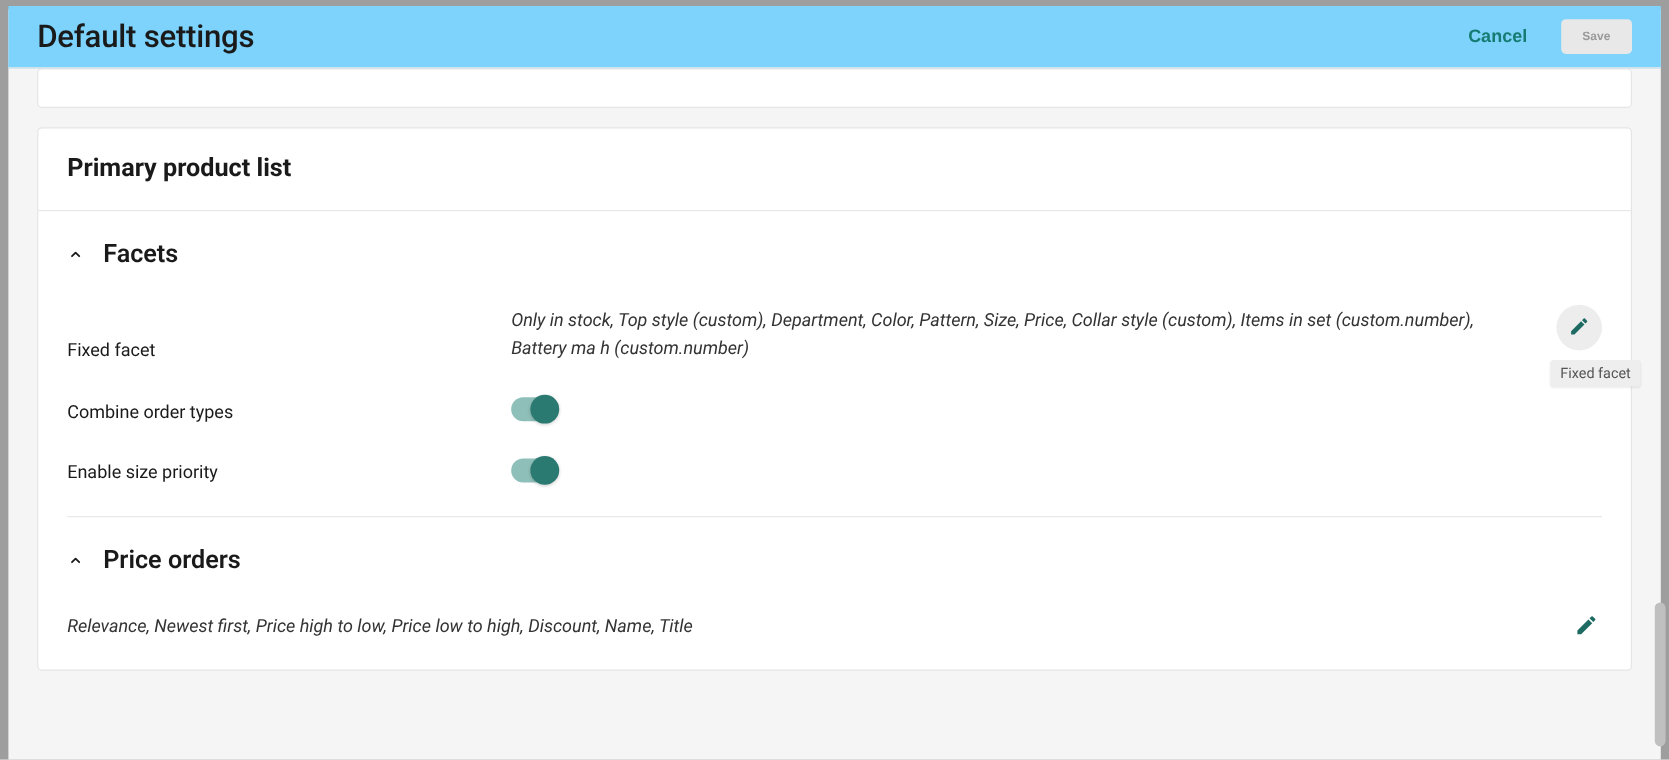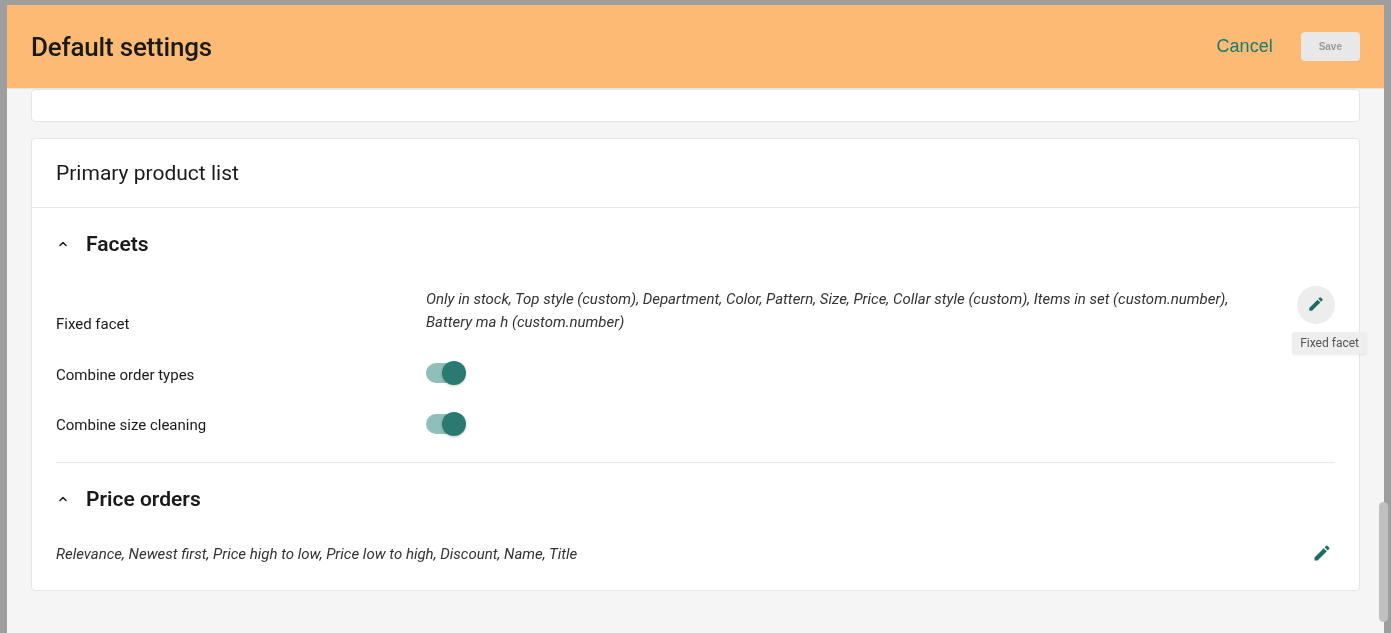--- a/index.html
+++ b/index.html
@@ -18,22 +18,22 @@
       top: 5px;
       left: 7px;
       right: 7px;
       bottom: 0;
       background: #f5f5f5;
       border-radius: 4px 4px 0 0;
       display: flex;
       flex-direction: column;
     }
     .modal-header {
-      background: #fdba74;
-      height: 84px;
+      background: #7dd3fc;
+      height: 52px;
       display: flex;
       align-items: center;
       justify-content: space-between;
       padding: 0 24px;
       border-bottom: 1px solid #e5e5e5;
     }
     .modal-title {
       font-size: 26px;
       font-weight: 500;
       color: #1a1a1a;
@@ -41,22 +41,22 @@
     }
     .modal-actions {
       display: flex;
       align-items: center;
       gap: 24px;
     }
     .cancel-btn {
       background: none;
       border: none;
       color: #167b72;
-      font-size: 18px;
-      font-weight: 400;
+      font-size: 15px;
+      font-weight: 700;
       cursor: pointer;
       padding: 8px 4px;
     }
     .save-btn {
       background: #e8e8e8;
       border: none;
       color: #9a9a9a;
       font-size: 10px;
       font-weight: 600;
       cursor: not-allowed;
@@ -76,21 +76,21 @@
       margin-bottom: 16px;
     }
     .card {
       background: #ffffff;
       border: 1px solid #e5e5e5;
       border-radius: 4px;
       margin-bottom: 16px;
     }
     .card-title {
       font-size: 21px;
-      font-weight: 400;
+      font-weight: 700;
       color: #1a1a1a;
       padding: 22px 24px 22px 24px;
       border-bottom: 1px solid #e8e8e8;
     }
     .section {
       padding: 0 24px;
     }
     .section-header {
       display: flex;
       align-items: center;
@@ -259,21 +259,21 @@
         <div class="row">
           <div class="row-label">Combine order types</div>
           <div class="row-value">
             <span class="toggle">
               <span class="toggle-knob"></span>
             </span>
           </div>
         </div>
 
         <div class="row">
-          <div class="row-label">Combine size cleaning</div>
+          <div class="row-label">Enable size priority</div>
           <div class="row-value">
             <span class="toggle">
               <span class="toggle-knob"></span>
             </span>
           </div>
         </div>
 
         <hr class="divider">
 
         <div class="section-header">

